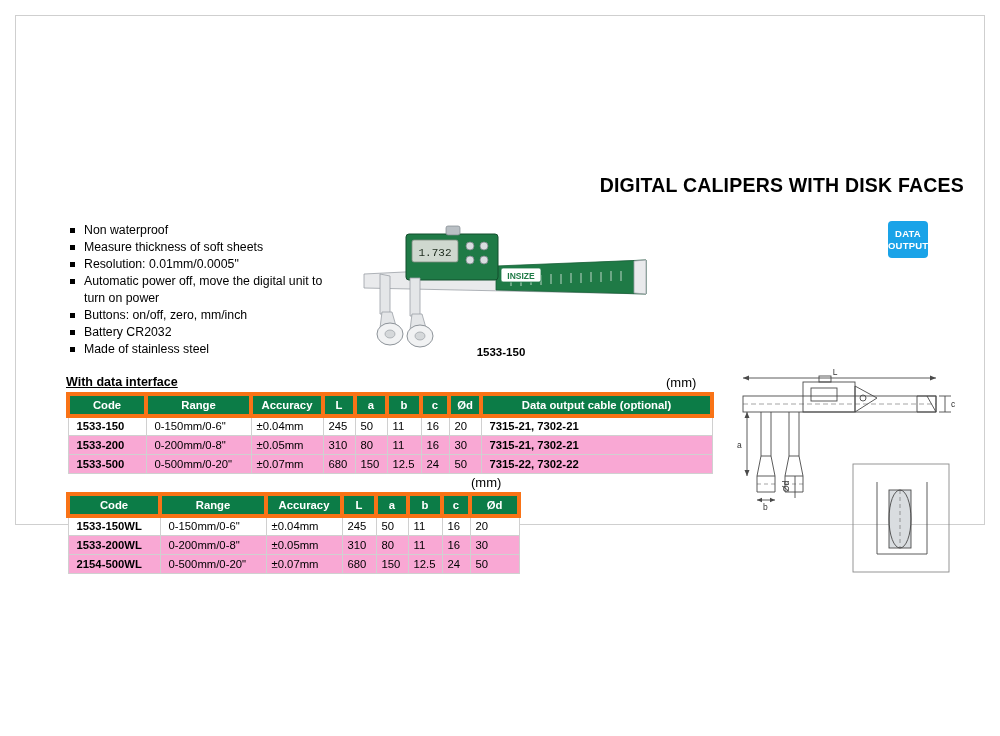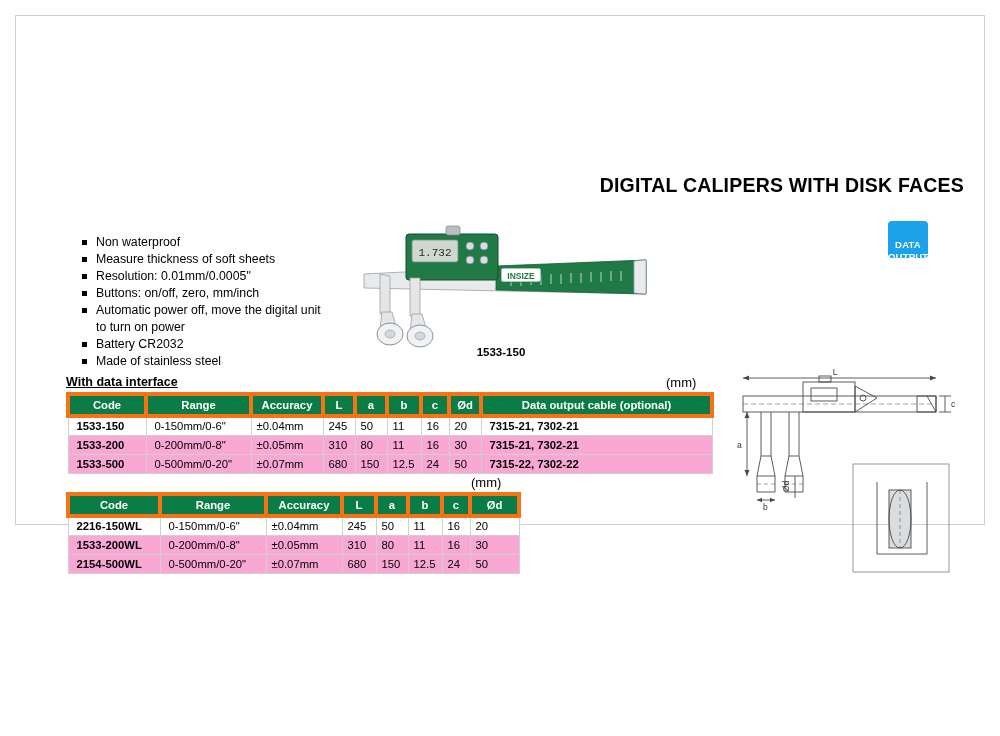--- a/index.html
+++ b/index.html
@@ -28,21 +28,21 @@
     text-align:right;
   }
   
   .features {
     position:absolute;
     left:50px; top:202px;
     width:280px;
     font-size:12.3px;
     line-height:16.6px;
   }
-  .features ul { list-style:none; margin:16px; padding:0; }
+  .features ul { list-style:none; margin:4px; padding:0; }
   .features li {
     position:relative;
     padding-left:14px;
     margin:0 0 0.5px 0;
   }
   .features li::before {
     content:"";
     position:absolute;
     left:0; top:6px;
     width:5px; height:5px;
@@ -53,21 +53,21 @@
     position:absolute;
     left:872px; top:205px;
     width:40px; height:37px;
     background:#1aa3e8;
     color:#fff;
     border-radius:4px;
     text-align:center;
     font-size:9.5px;
     font-weight:bold;
     line-height:12px;
-    padding-top:18px;
+    padding-top:7px;
     letter-spacing:0.2px;
   }
   
   .photo {
     position:absolute;
     left:330px; top:200px;
     width:310px; height:140px;
   }
   .photo-caption {
     position:absolute;
@@ -127,22 +127,22 @@
 
 <div class="page">
 
   <div class="title">DIGITAL CALIPERS WITH DISK FACES</div>
 
   <div class="features">
     <ul>
       <li>Non waterproof</li>
       <li>Measure thickness of soft sheets</li>
       <li>Resolution: 0.01mm/0.0005"</li>
+      <li>Automatic power off, move the digital unit to turn on power</li>
       <li>Buttons: on/off, zero, mm/inch</li>
-      <li>Automatic power off, move the digital unit to turn on power</li>
       <li>Battery CR2032</li>
       <li>Made of stainless steel</li>
     </ul>
   </div>
 
   <div class="badge">
     <div>DATA</div>
     <div>OUTPUT</div>
   </div>
 
@@ -259,21 +259,21 @@
         <th style="width:76px;">Accuracy</th>
         <th style="width:34px;">L</th>
         <th style="width:32px;">a</th>
         <th style="width:34px;">b</th>
         <th style="width:28px;">c</th>
         <th>Ød</th>
       </tr>
     </thead>
     <tbody>
       <tr class="odd">
-        <td class="code">2216-150WL</td>
+        <td class="code">1533-150WL</td>
         <td class="left">0-150mm/0-6"</td>
         <td>±0.04mm</td>
         <td>245</td>
         <td>50</td>
         <td>11</td>
         <td>16</td>
         <td>20</td>
       </tr>
       <tr class="even">
         <td class="code">1533-200WL</td>

